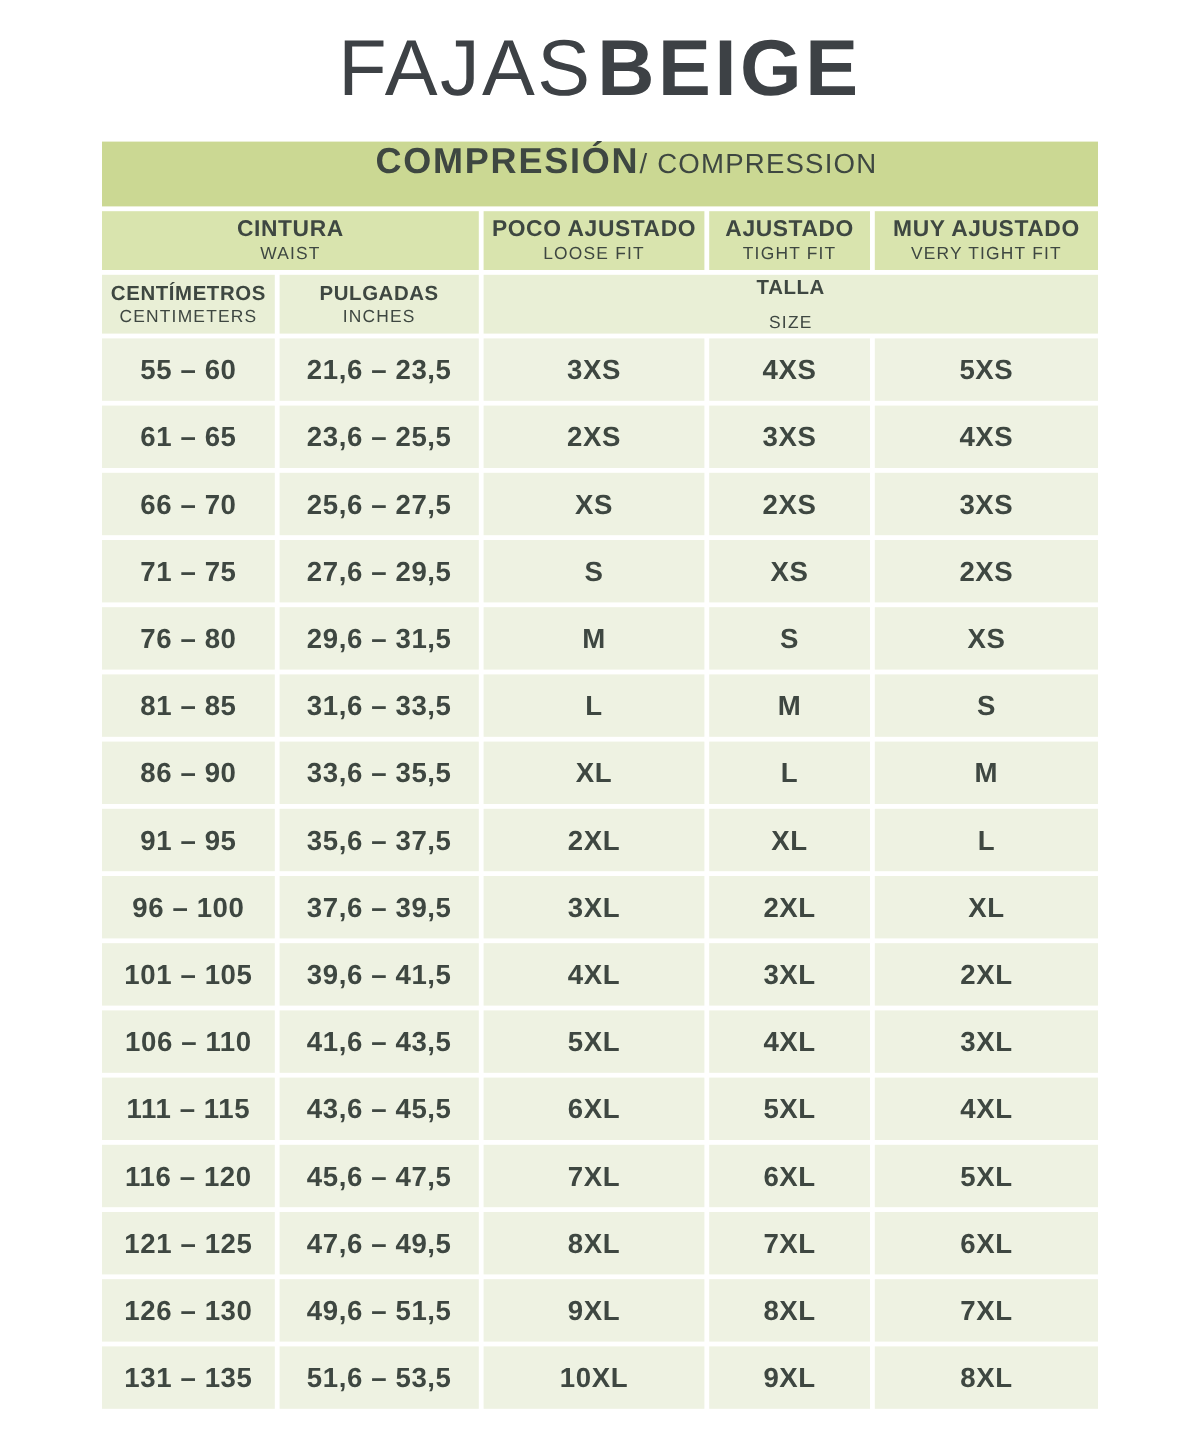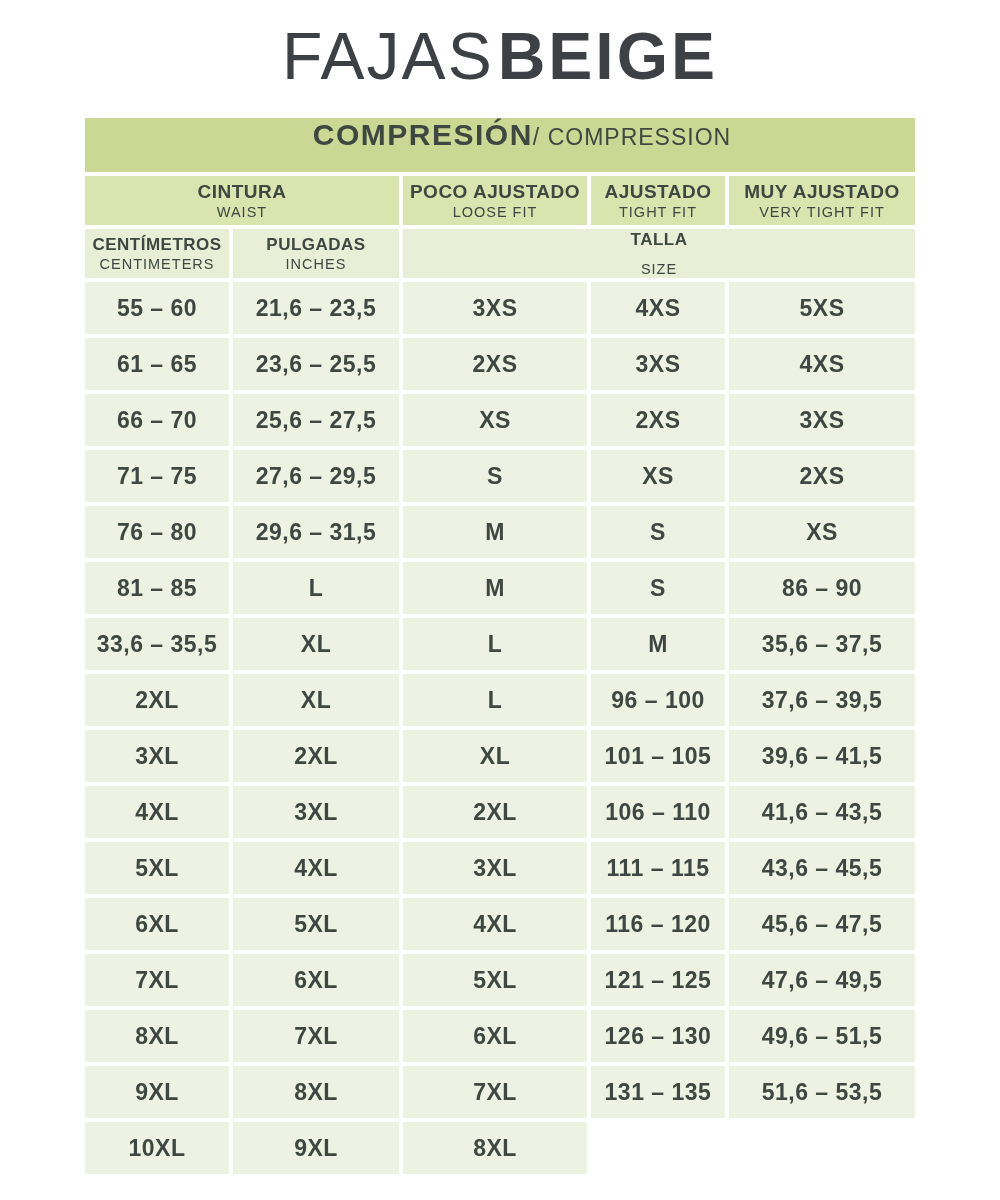--- a/index.html
+++ b/index.html
@@ -134,28 +134,30 @@
       <div class="cell data">27,6 – 29,5</div>
       <div class="cell data">S</div>
       <div class="cell data">XS</div>
       <div class="cell data">2XS</div>
       <div class="cell data">76 – 80</div>
       <div class="cell data">29,6 – 31,5</div>
       <div class="cell data">M</div>
       <div class="cell data">S</div>
       <div class="cell data">XS</div>
       <div class="cell data">81 – 85</div>
+      <div class="cell data">31,6 – 33,5</div>
       <div class="cell data">L</div>
       <div class="cell data">M</div>
       <div class="cell data">S</div>
       <div class="cell data">86 – 90</div>
       <div class="cell data">33,6 – 35,5</div>
       <div class="cell data">XL</div>
       <div class="cell data">L</div>
       <div class="cell data">M</div>
+      <div class="cell data">91 – 95</div>
       <div class="cell data">35,6 – 37,5</div>
       <div class="cell data">2XL</div>
       <div class="cell data">XL</div>
       <div class="cell data">L</div>
       <div class="cell data">96 – 100</div>
       <div class="cell data">37,6 – 39,5</div>
       <div class="cell data">3XL</div>
       <div class="cell data">2XL</div>
       <div class="cell data">XL</div>
       <div class="cell data">101 – 105</div>

